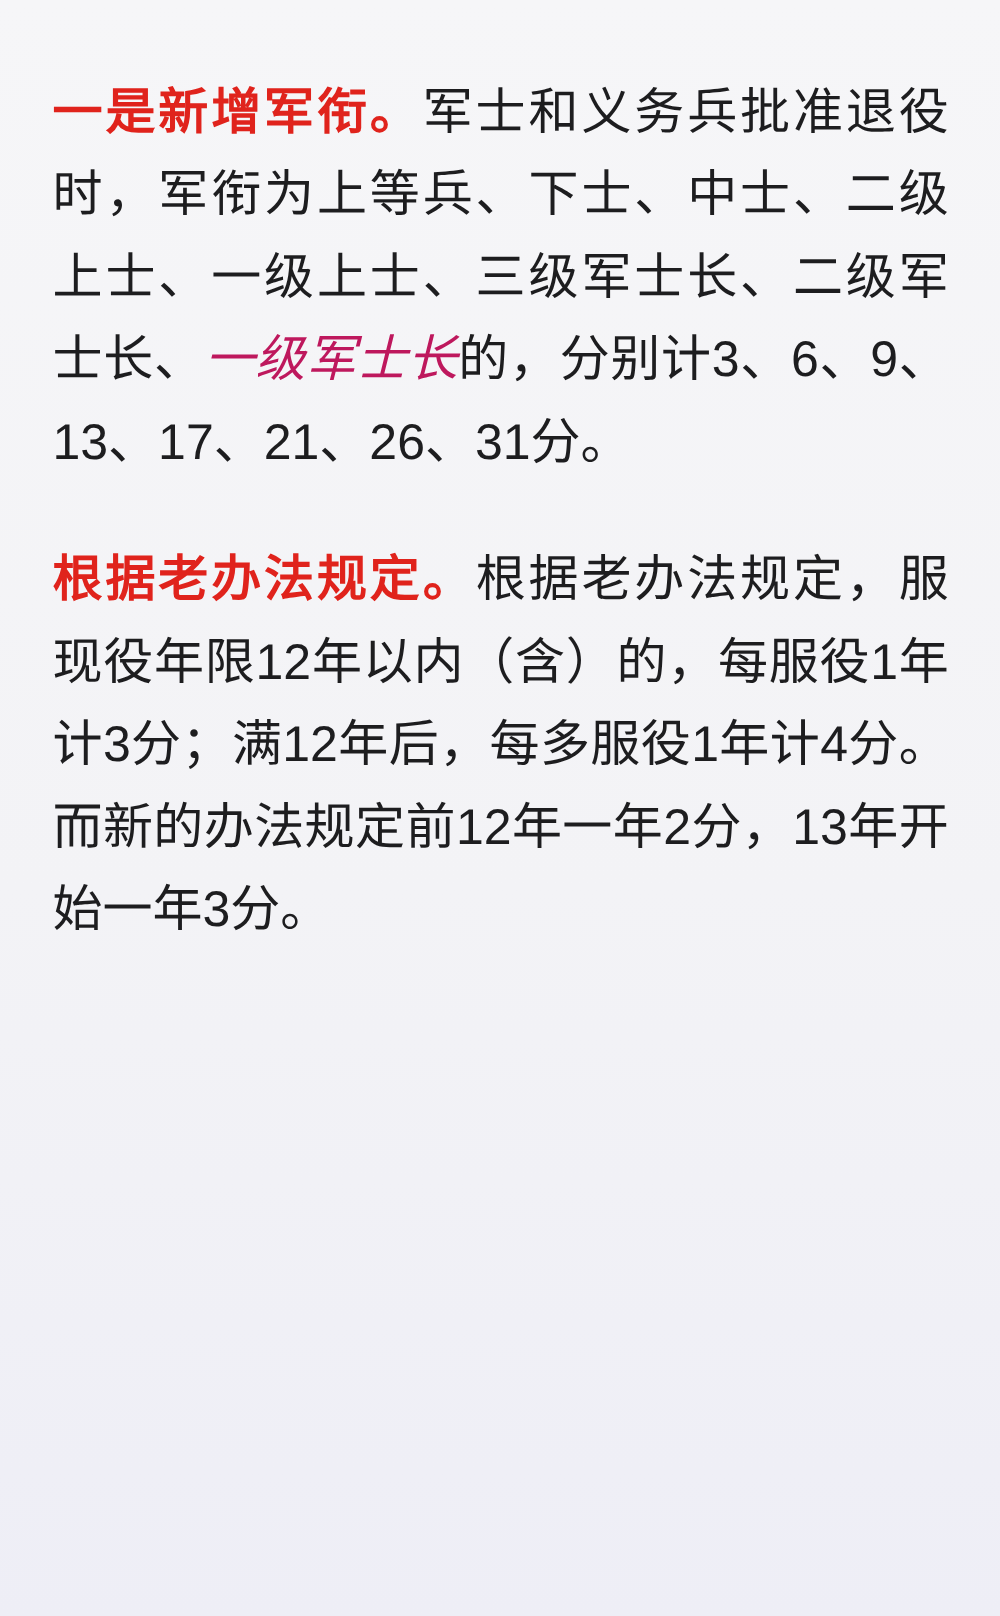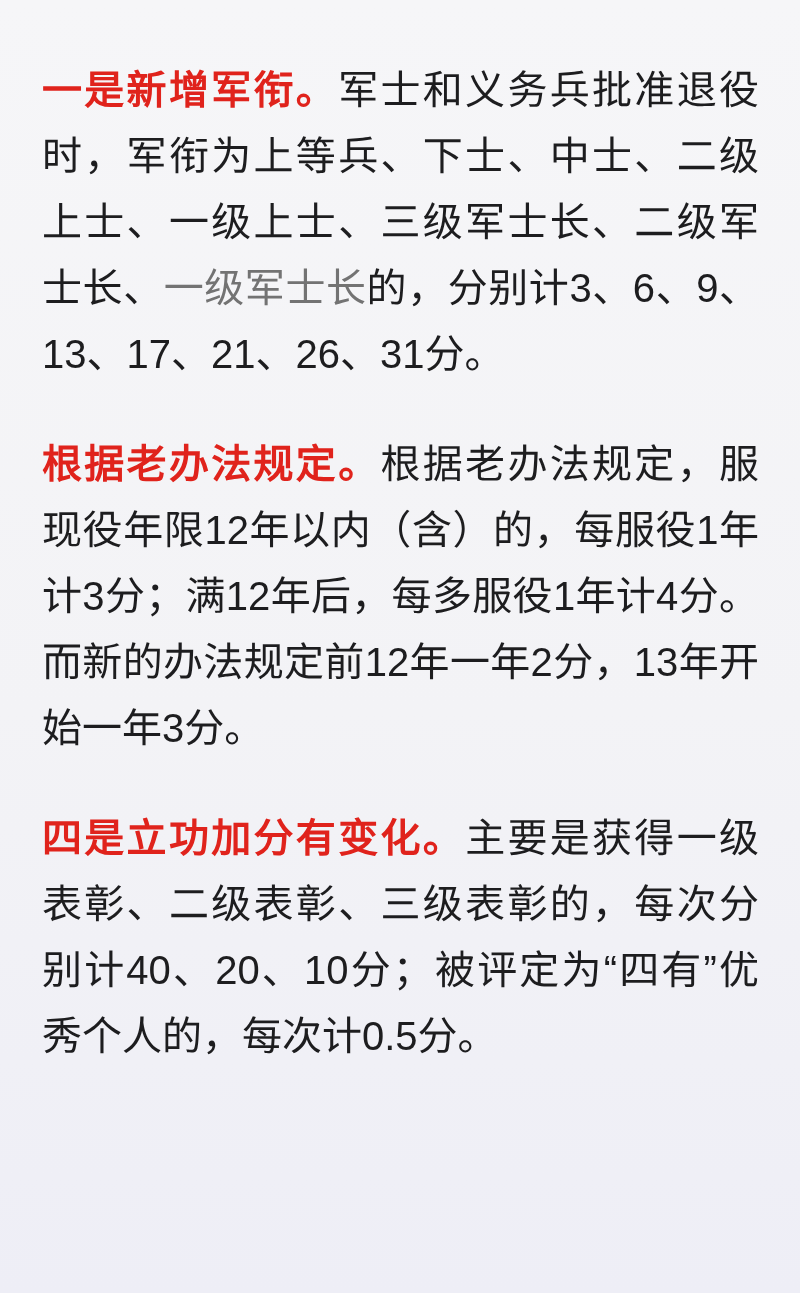--- a/index.html
+++ b/index.html
@@ -30,35 +30,33 @@
   }
   p.para:last-child {
     margin-bottom: 0;
   }
   .lead {
     color: #e0231c;
     font-weight: 700;
     margin-top: 16px;
   }
   .hl-link {
-    color: #737373;
+    color: #be185d;
     text-decoration: none;
+    font-style: italic;
   }
 </style>
 </head>
 <body>
 
 <main class="article">
 
   <p class="para">
     <span class="lead">一是新增军衔。</span><span>军士和义务兵批准退役时，军衔为上等兵、下士、中士、二级上士、一级上士、三级军士长、二级军士长、</span><span class="hl-link">一级军士长</span><span>的，分别计3、6、9、13、17、21、26、31分。</span>
   </p>
 
   <p class="para">
     <span class="lead">根据老办法规定。</span><span>根据老办法规定，服现役年限12年以内（含）的，每服役1年计3分；满12年后，每多服役1年计4分。而新的办法规定前12年一年2分，13年开始一年3分。</span>
   </p>
 
 
-  <p class="para">
-    <span class="lead">四是立功加分有变化。</span><span>主要是获得一级表彰、二级表彰、三级表彰的，每次分别计40、20、10分；被评定为“四有”优秀个人的，每次计0.5分。</span>
-  </p>
 
 </main>
 
 </body></html>

